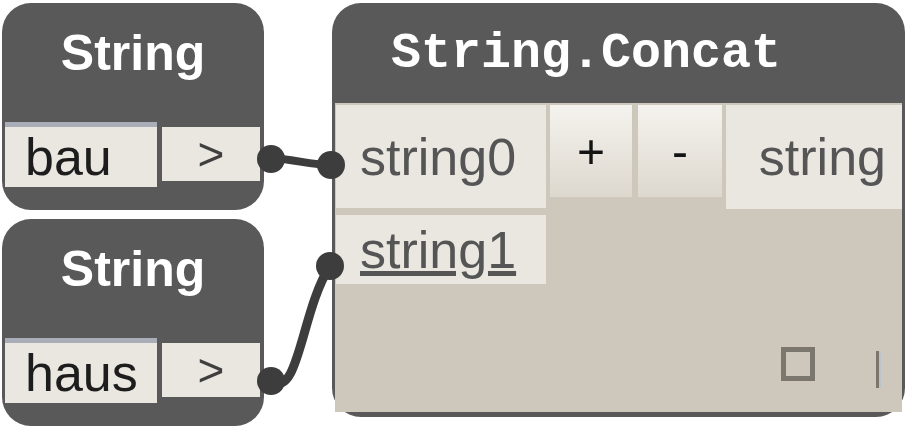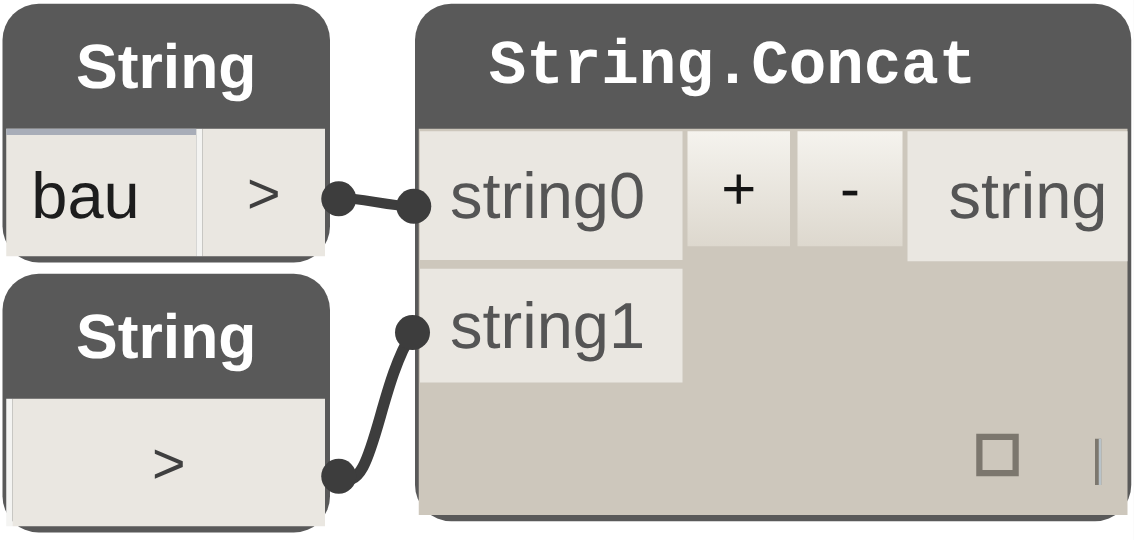--- a/index.html
+++ b/index.html
@@ -23,20 +23,21 @@
     font-weight:bold;
     font-size:50px;
     letter-spacing:0px;
   }
   
   .string-node { width:262px; height:207px; }
   .string-body {
     display:flex;
     margin:0 4px 0 3px;
     height:102px;
+    align-items:center;
   }
   .value-cell {
     width:152px;
     background:#eae7e1;
     border-top:5px solid #a8adb8;
     display:flex; align-items:center;
     padding-left:20px;
     font-size:52px;
     color:#1d1d1d;
   }
@@ -59,21 +60,21 @@
   }
   .chip {
     position:absolute;
     background:#eae7e1;
     display:flex; align-items:center;
     font-size:52px;
     color:#555555;
   }
   .chip-in { left:1px; width:210px; padding-left:24px; }
   .chip-in0 { top:2px; height:103px; }
-  .chip-in1 { top:112px; height:91px; }
+  .chip-in1 { top:112px; height:69px;text-decoration:underline; }
   .chip-out {
     top:2px; right:0; width:176px; height:104px;
     justify-content:flex-end; padding-right:16px;
   }
   .btn {
     position:absolute;
     top:2px; height:92px;
     background:linear-gradient(#f5f3ee, #ddd8ce);
     display:flex; align-items:center; justify-content:center;
     font-size:48px;
@@ -108,20 +109,21 @@
     <div class="string-body">
       <div class="value-cell">bau</div>
       <div class="cell-divider"></div>
       <div class="out-cell">&gt;</div>
     </div>
   </div>
 
   <div class="node string-node" style="left:2px; top:219px;">
     <div class="node-header">String</div>
     <div class="string-body">
+      <div class="value-cell">haus</div>
       <div class="cell-divider"></div>
       <div class="out-cell">&gt;</div>
     </div>
   </div>
 
   <div class="node concat-node">
     <div class="node-header concat-header">String.Concat</div>
     <div class="concat-body">
       <div class="chip chip-in chip-in0">string0</div>
       <div class="chip chip-in chip-in1">string1</div>

